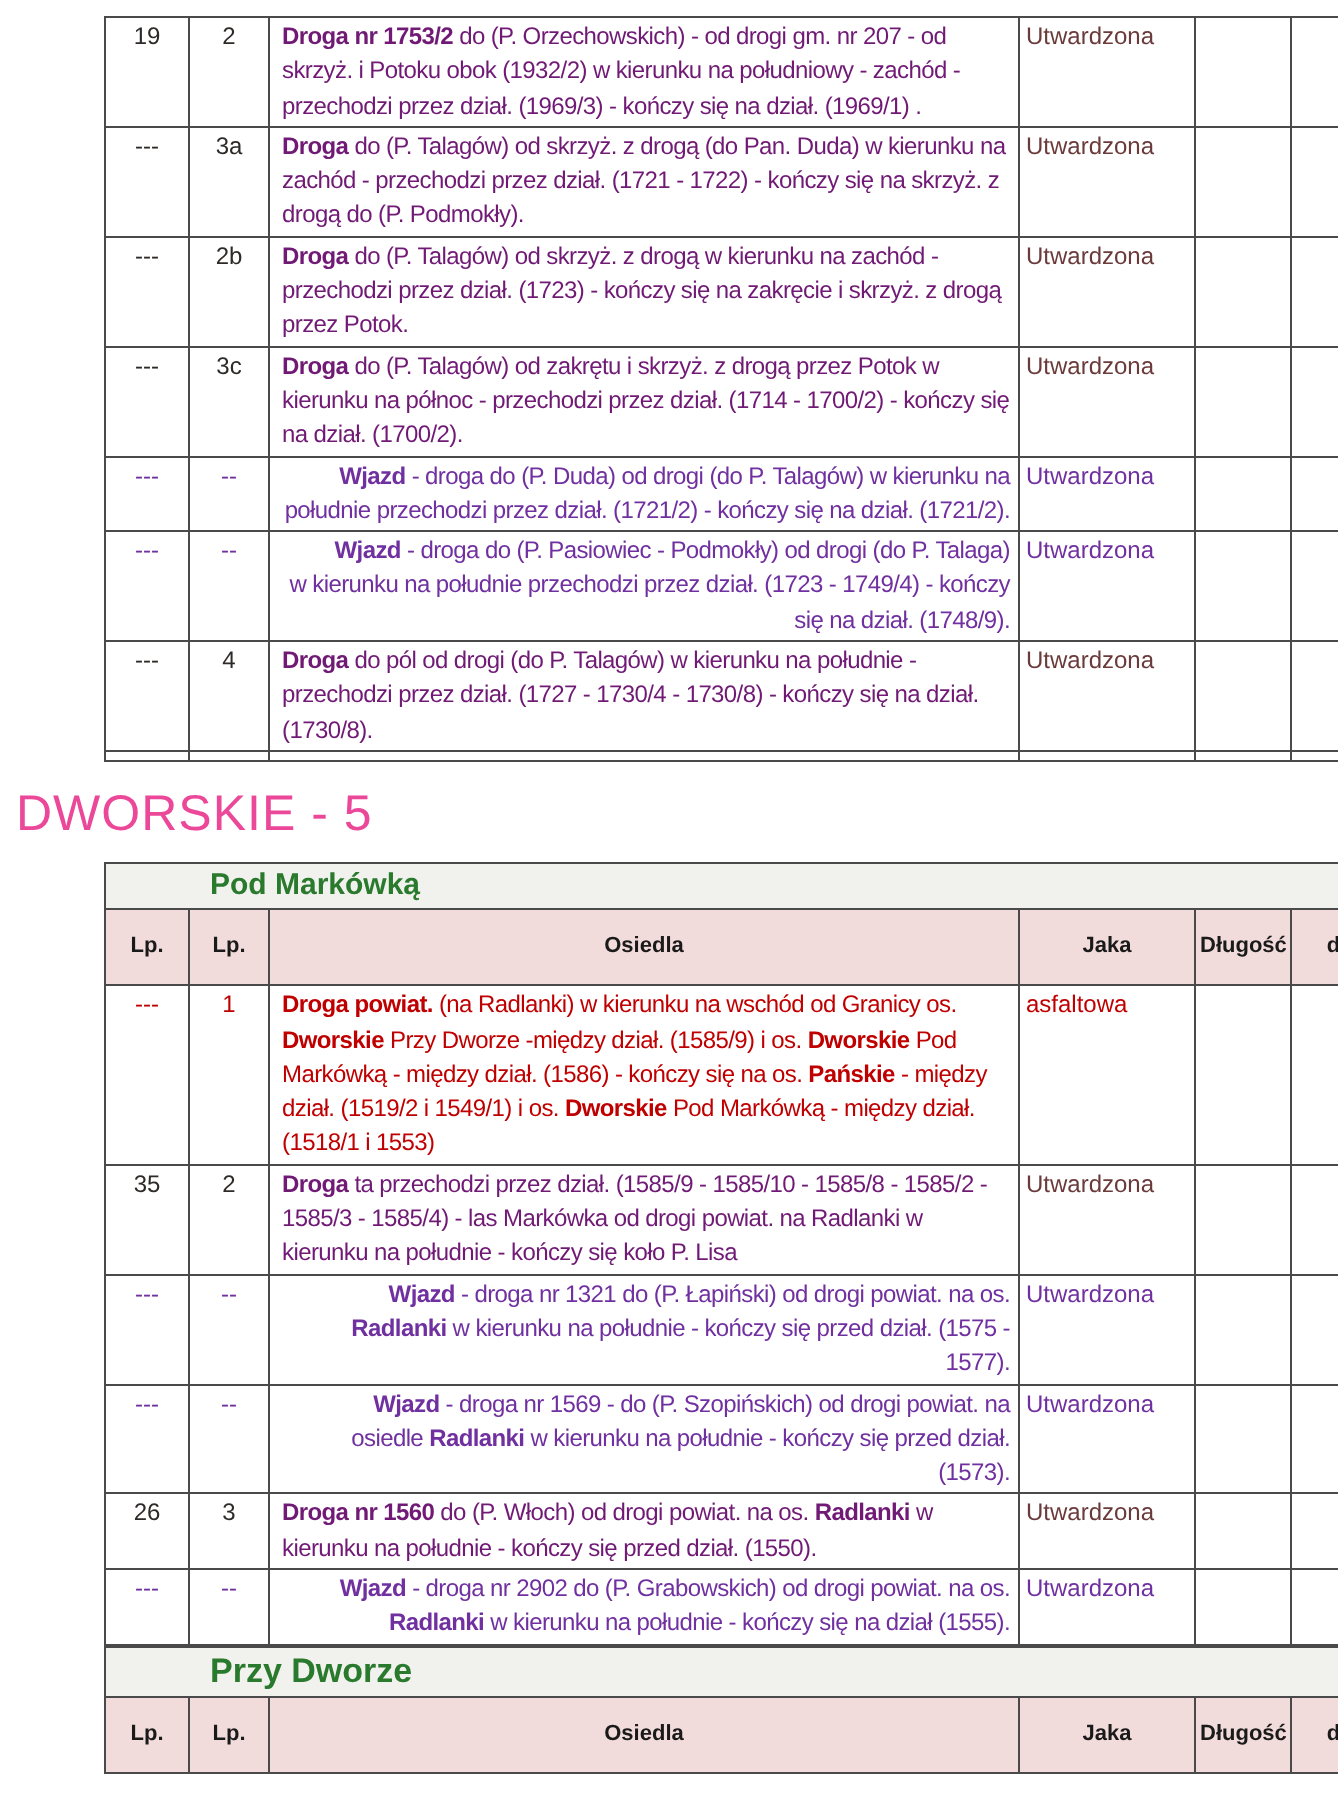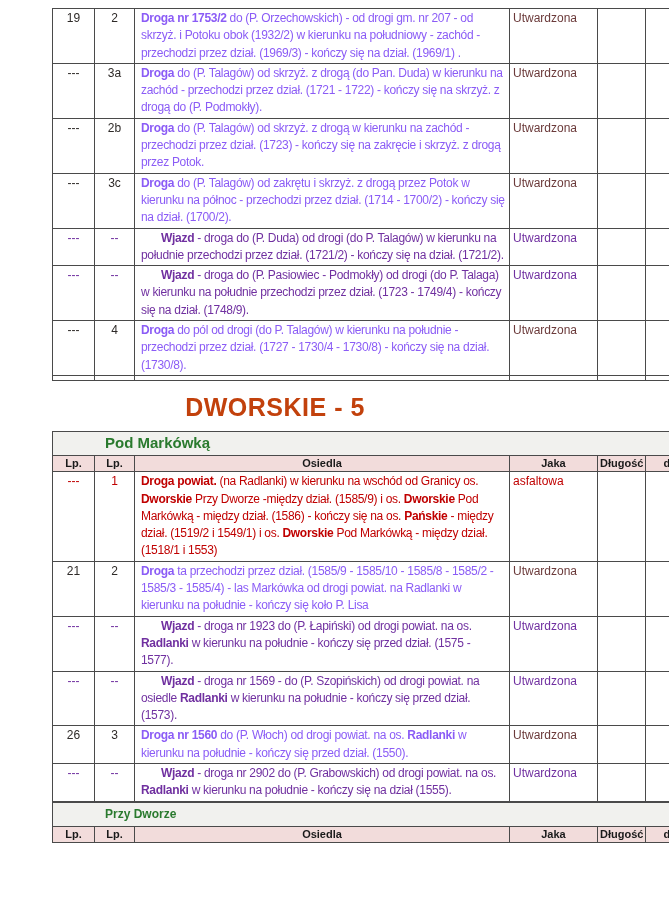--- a/index.html
+++ b/index.html
@@ -4,34 +4,34 @@
 <style>
   html,body{margin:0;padding:0;background:#ffffff;}
   body{width:669px;height:902px;overflow:hidden;font-family:"Liberation Sans",sans-serif;}
   .doc{padding:8px 0 0 8px;}
   table{border-collapse:collapse;table-layout:fixed;width:652px;margin-left:44px;}
   td{border:1px solid #4a4a4a;vertical-align:top;font-size:12px;line-height:17.3px;padding:1px 3px;overflow:hidden;}
   .c-lp{text-align:center;}
   .c-desc{padding-left:6px;padding-right:4px;letter-spacing:-0.3px;}
   .c-jaka{text-align:left;}
   .c-dom{text-align:center;}
-  tr.hdr td{background:#f2dcdb;font-weight:bold;font-size:11px;line-height:15px;text-align:center;color:#1a1a1a;padding:0 2px;}
+  tr.hdr td{background:#f2dcdb;font-weight:bold;font-size:11px;line-height:15px;text-align:center;color:#1a1a1a;padding:11px 2px;}
   tr.band td{background:#f1f1ee;padding:2px 0 2px 52px;}
   .band-title{color:#2a7a2e;font-weight:bold;}
   .band-title.sz1{font-size:15px;line-height:18px;}
-  .band-title.sz2{font-size:12px;line-height:19px;}
+  .band-title.sz2{font-size:17px;line-height:19px;}
   tr.spacer td{height:4px;padding:0;line-height:0;}
   tr.droga .c-lp{color:#2e2a28;}
-  tr.droga .c-desc{color:#8b5cf6;}
+  tr.droga .c-desc{color:#701a75;}
   tr.droga .c-jaka,tr.droga .c-dom{color:#6b3a3a;}
   tr.wjazd td{color:#7030a0;}
-  tr.wjazd .c-desc{text-indent:20px;}
+  tr.wjazd .c-desc{text-indent:20px;text-align:right;}
   tr.redrow td{color:#c00000;}
   .seg-b{font-weight:bold;}
-  .section-title{width:534px;text-align:center;font-size:25px;font-weight:bold;color:#c2410c;margin:12px 0 9px 0;letter-spacing:0.5px;}
+  .section-title{width:534px;text-align:left;font-size:25px;font-weight:normal;color:#ec4899;margin:12px 0 9px 0;letter-spacing:0.5px;}
 </style>
 </head>
 <body>
 
 <div class="doc">
 
   <table>
     <colgroup>
       <col style="width:42px">
         <col style="width:40px">
@@ -135,31 +135,31 @@
     <tbody id="t2-body">
         <tr class="redrow">
           <td class="c-lp">---</td>
           <td class="c-lp">1</td>
           <td class="c-desc"><span class="seg-b">Droga powiat. </span><span>(na Radlanki) w kierunku na wschód od Granicy os. </span><span class="seg-b">Dworskie </span><span>Przy Dworze -między dział.  (1585/9) i  os. </span><span class="seg-b">Dworskie </span><span>Pod Markówką -  między dział. (1586) - kończy się na os. </span><span class="seg-b">Pańskie </span><span>- między dział. (1519/2 i 1549/1) i os. </span><span class="seg-b">Dworskie </span><span>Pod Markówką - między dział. (1518/1 i 1553)</span></td>
           <td class="c-jaka">asfaltowa</td>
           <td class="c-dlugosc"></td>
           <td class="c-dom">15</td>
         </tr>
         <tr class="droga">
-          <td class="c-lp">21</td>
+          <td class="c-lp">35</td>
           <td class="c-lp">2</td>
           <td class="c-desc"><span class="seg-b">Droga </span><span>ta przechodzi przez dział. (1585/9 - 1585/10 - 1585/8 - 1585/2 - 1585/3 - 1585/4) - las Markówka od drogi powiat. na Radlanki w kierunku na południe - kończy się koło P. Lisa</span></td>
           <td class="c-jaka">Utwardzona</td>
           <td class="c-dlugosc"></td>
           <td class="c-dom">5</td>
         </tr>
         <tr class="wjazd">
           <td class="c-lp">---</td>
           <td class="c-lp">--</td>
-          <td class="c-desc"><span class="seg-b">Wjazd</span><span> - droga nr 1923 do (P. Łapiński) od drogi powiat. na os. </span><span class="seg-b">Radlanki</span><span> w kierunku na południe - kończy się  przed dział. (1575 - 1577).</span></td>
+          <td class="c-desc"><span class="seg-b">Wjazd</span><span> - droga nr 1321 do (P. Łapiński) od drogi powiat. na os. </span><span class="seg-b">Radlanki</span><span> w kierunku na południe - kończy się  przed dział. (1575 - 1577).</span></td>
           <td class="c-jaka">Utwardzona</td>
           <td class="c-dlugosc"></td>
           <td class="c-dom">4</td>
         </tr>
         <tr class="wjazd">
           <td class="c-lp">---</td>
           <td class="c-lp">--</td>
           <td class="c-desc"><span class="seg-b">Wjazd</span><span> - droga nr 1569 - do (P. Szopińskich)  od drogi powiat. na osiedle </span><span class="seg-b">Radlanki</span><span>  w kierunku na południe -  kończy się przed dział. (1573).</span></td>
           <td class="c-jaka">Utwardzona</td>
           <td class="c-dlugosc"></td>

